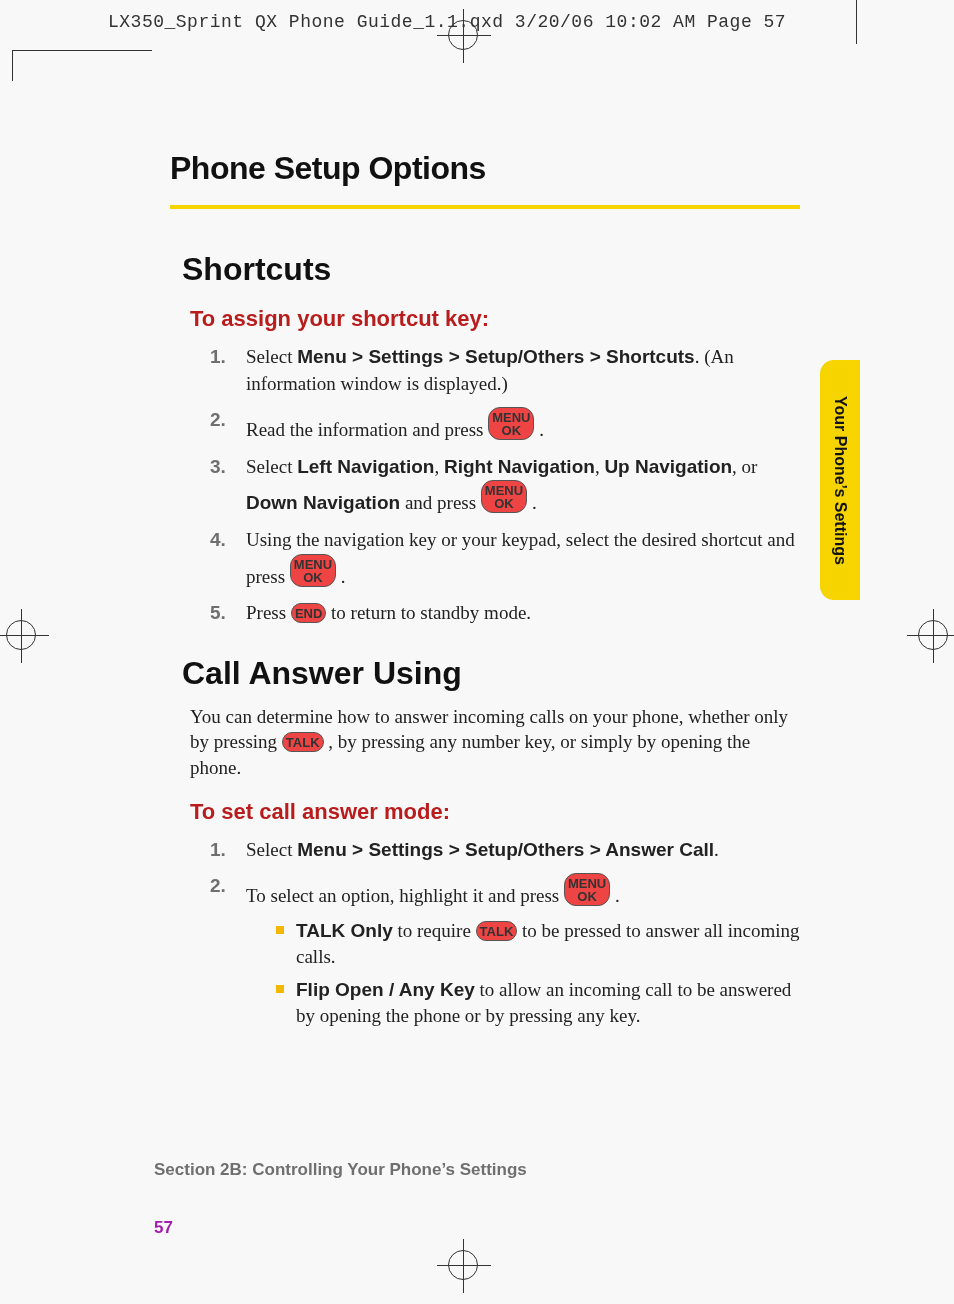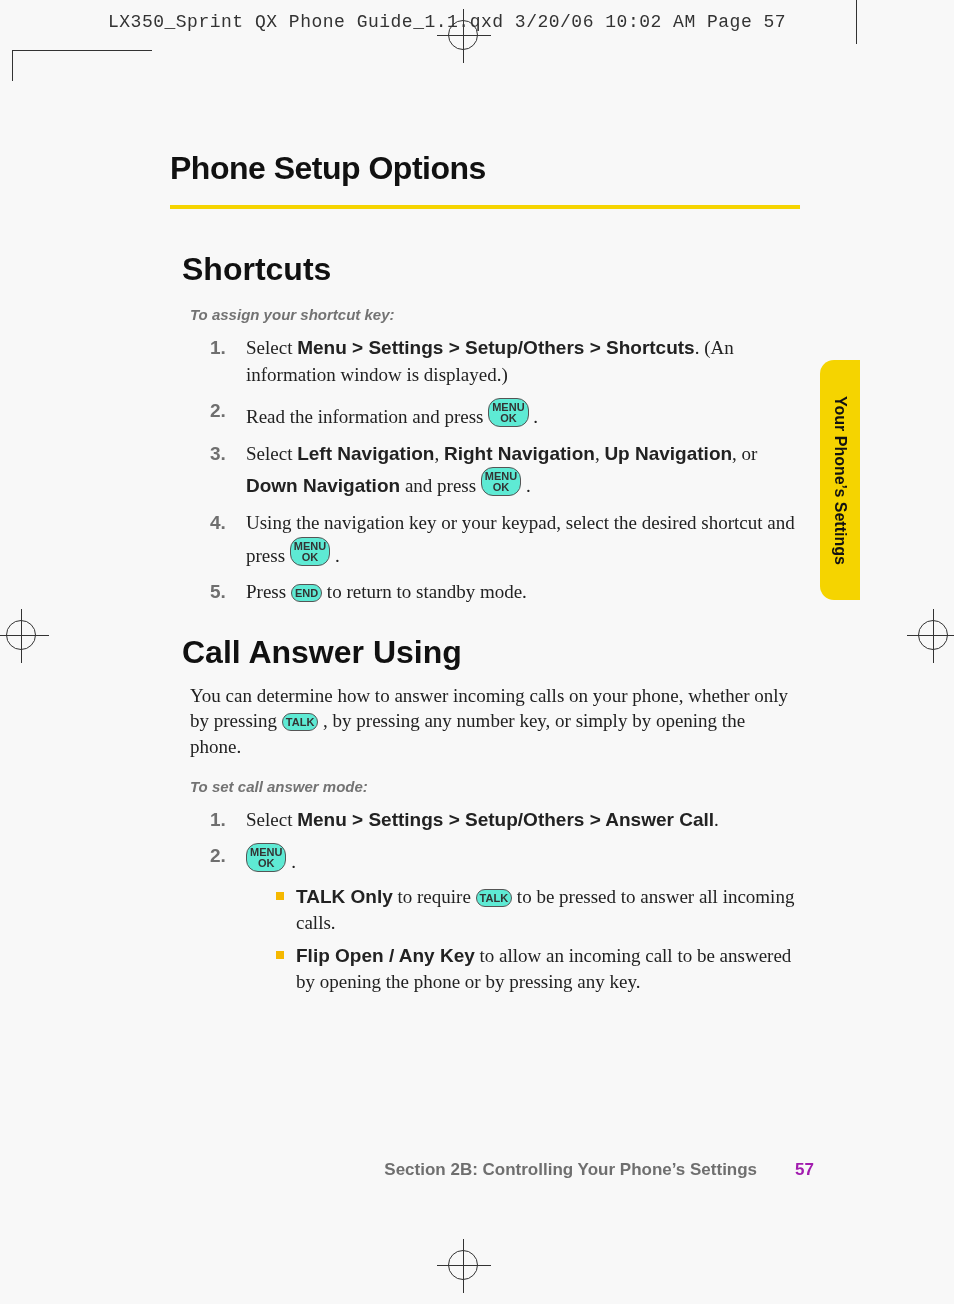--- a/index.html
+++ b/index.html
@@ -64,24 +64,23 @@
   }
   p.body {
     font-size: 19px;
     line-height: 1.35;
     margin: 10px 0 10px 20px;
     color: #222;
   }
   p.lead {
     font-family: Arial, Helvetica, sans-serif;
     font-weight: 700;
-    font-size: 15px;
-    color: #737373;
+    font-size: 22px;
+    color: #b91c1c;
     margin: 18px 0 12px 20px;
-    font-style: italic;
   }
   ol.steps {
     list-style: none;
     margin-left: 40px;
   }
   ol.steps > li {
     display: flex;
     align-items: flex-start;
     margin: 10px 0;
     font-size: 19px;
@@ -113,29 +112,29 @@
     background: #f5b800;
     margin-top: 8px;
     margin-right: 12px;
     flex-shrink: 0;
   }
   .key {
     display: inline-block;
     border: 1.5px solid #555;
     border-radius: 12px;
     font-family: Arial, Helvetica, sans-serif;
-    font-size: 11px;
+    font-size: 13px;
     font-weight: 700;
     line-height: 1;
     padding: 3px 3px 2px 3px;
     vertical-align: 1px;
     text-align: center;
     min-width: 26px;
     color: #333;
-    background: #5eead4;
+    background: #ef4444;
   }
   .key.stack span { display: block; }
   .side-tab {
     position: absolute;
     top: 360px;
     right: 94px;
     width: 40px;
     height: 240px;
     background: #f5d400;
     border-radius: 14px 0 0 14px;
@@ -146,29 +145,30 @@
   .side-tab span {
     writing-mode: vertical-rl;
     font-family: Arial, Helvetica, sans-serif;
     font-weight: 800;
     font-size: 16px;
     color: #111;
   }
   .footer {
     position: absolute;
     top: 1160px;
-    left: 184px;
+    left: 154px;
     width: 630px;
     display: flex;
     justify-content: flex-end;
     gap: 38px;
     font-family: Arial, Helvetica, sans-serif;
     font-weight: 700;
     font-size: 17px;
     color: #6f6f6f;
+    flex-direction: column;
   }
   .footer .pno { color: #a21caf; font-weight: 800; }
   .reg-mark {
     position: absolute;
     border: 1px solid #333;
     border-radius: 50%;
   }
   .reg-top { top: 20px; left: 448px; width: 30px; height: 30px; }
   .reg-top::before, .reg-top::after,
   .reg-bot::before, .reg-bot::after,
@@ -259,21 +259,21 @@
   <ol class="steps">
     <li>
       <span class="num">1.</span>
       <span class="step-body">
         <span>Select </span><span class="b">Menu &gt; Settings &gt; Setup/Others &gt; Answer Call</span><span>.</span>
       </span>
     </li>
     <li>
       <span class="num">2.</span>
       <span class="step-body">
-        <span class="key stack"><span>MENU</span><span>OK</span></span><span> .</span>
+        <span>To select an option, highlight it and press </span><span class="key stack"><span>MENU</span><span>OK</span></span><span> .</span>
         <ul class="sub">
           <li>
             <span class="sq"></span>
             <span><span class="b">TALK Only</span><span> to require </span><span class="key">TALK</span><span> to be pressed to answer all incoming calls.</span></span>
           </li>
           <li>
             <span class="sq"></span>
             <span><span class="b">Flip Open / Any Key</span><span> to allow an incoming call to be answered by opening the phone or by pressing any key.</span></span>
           </li>
         </ul>

